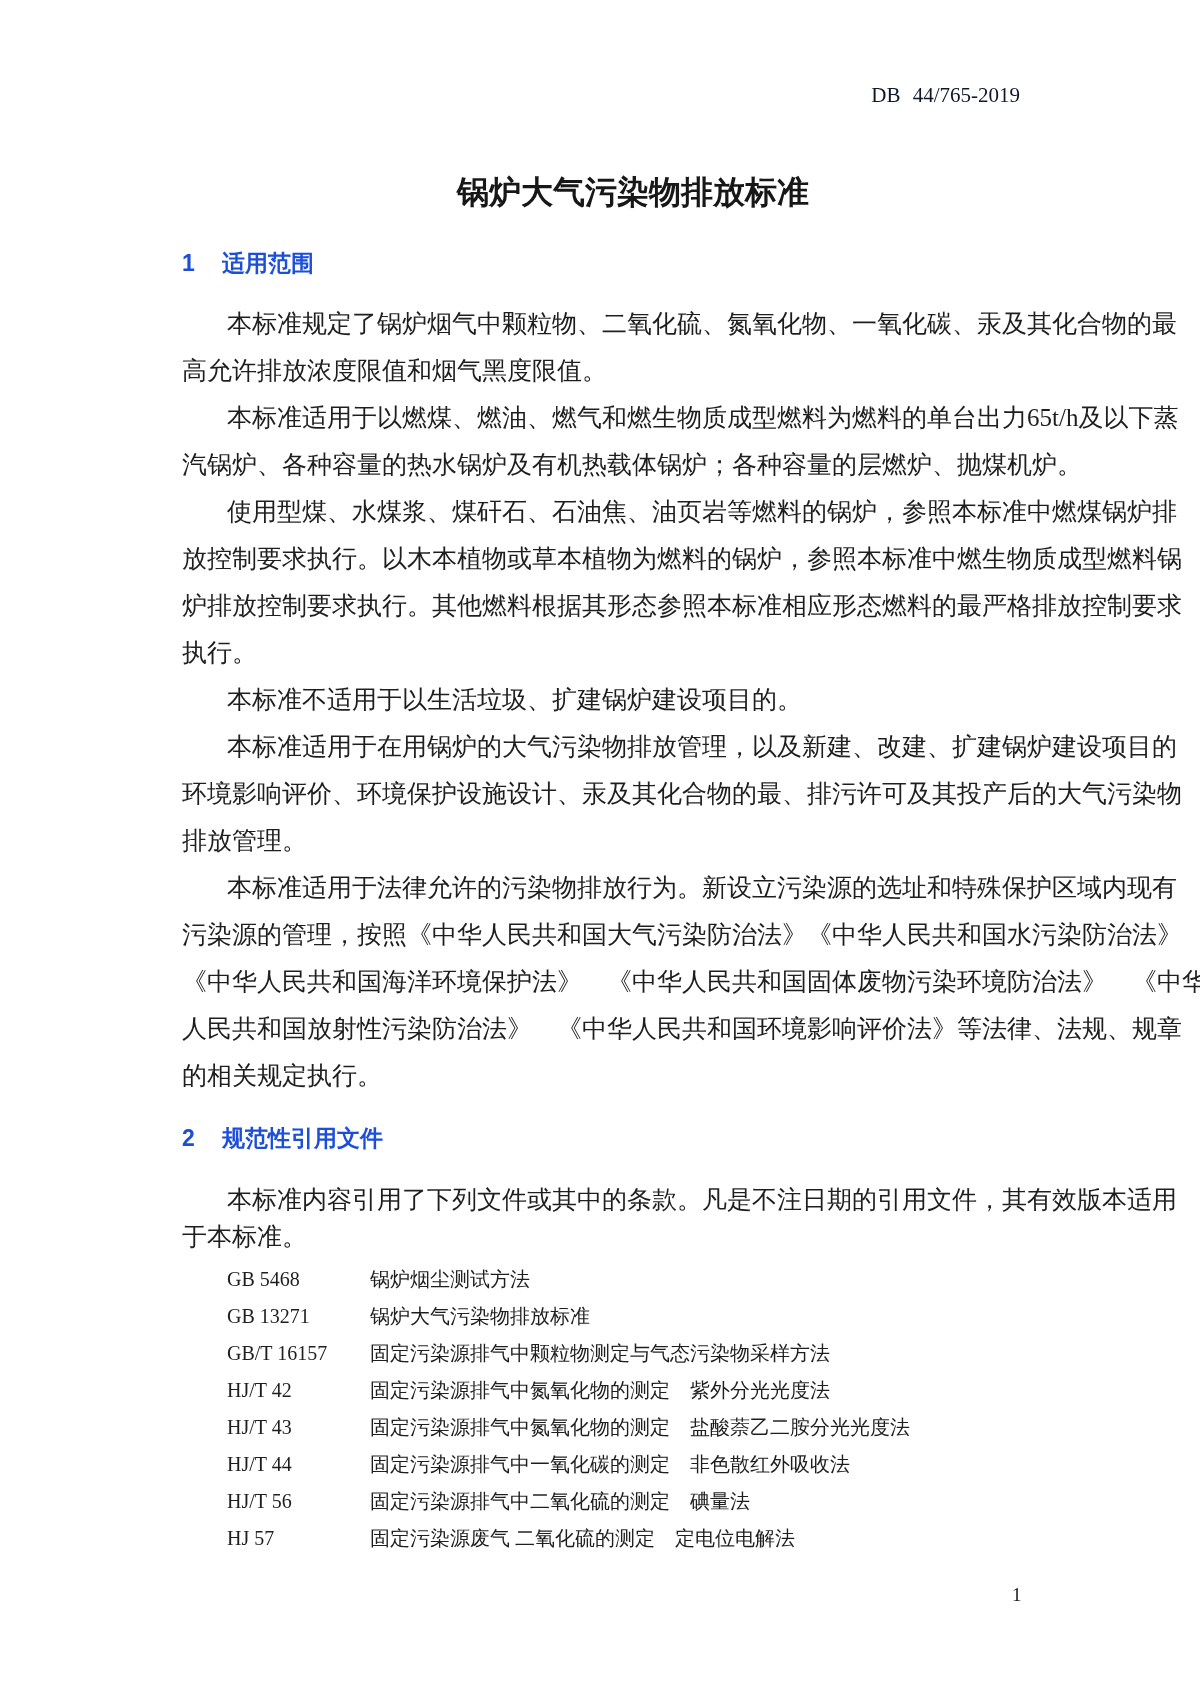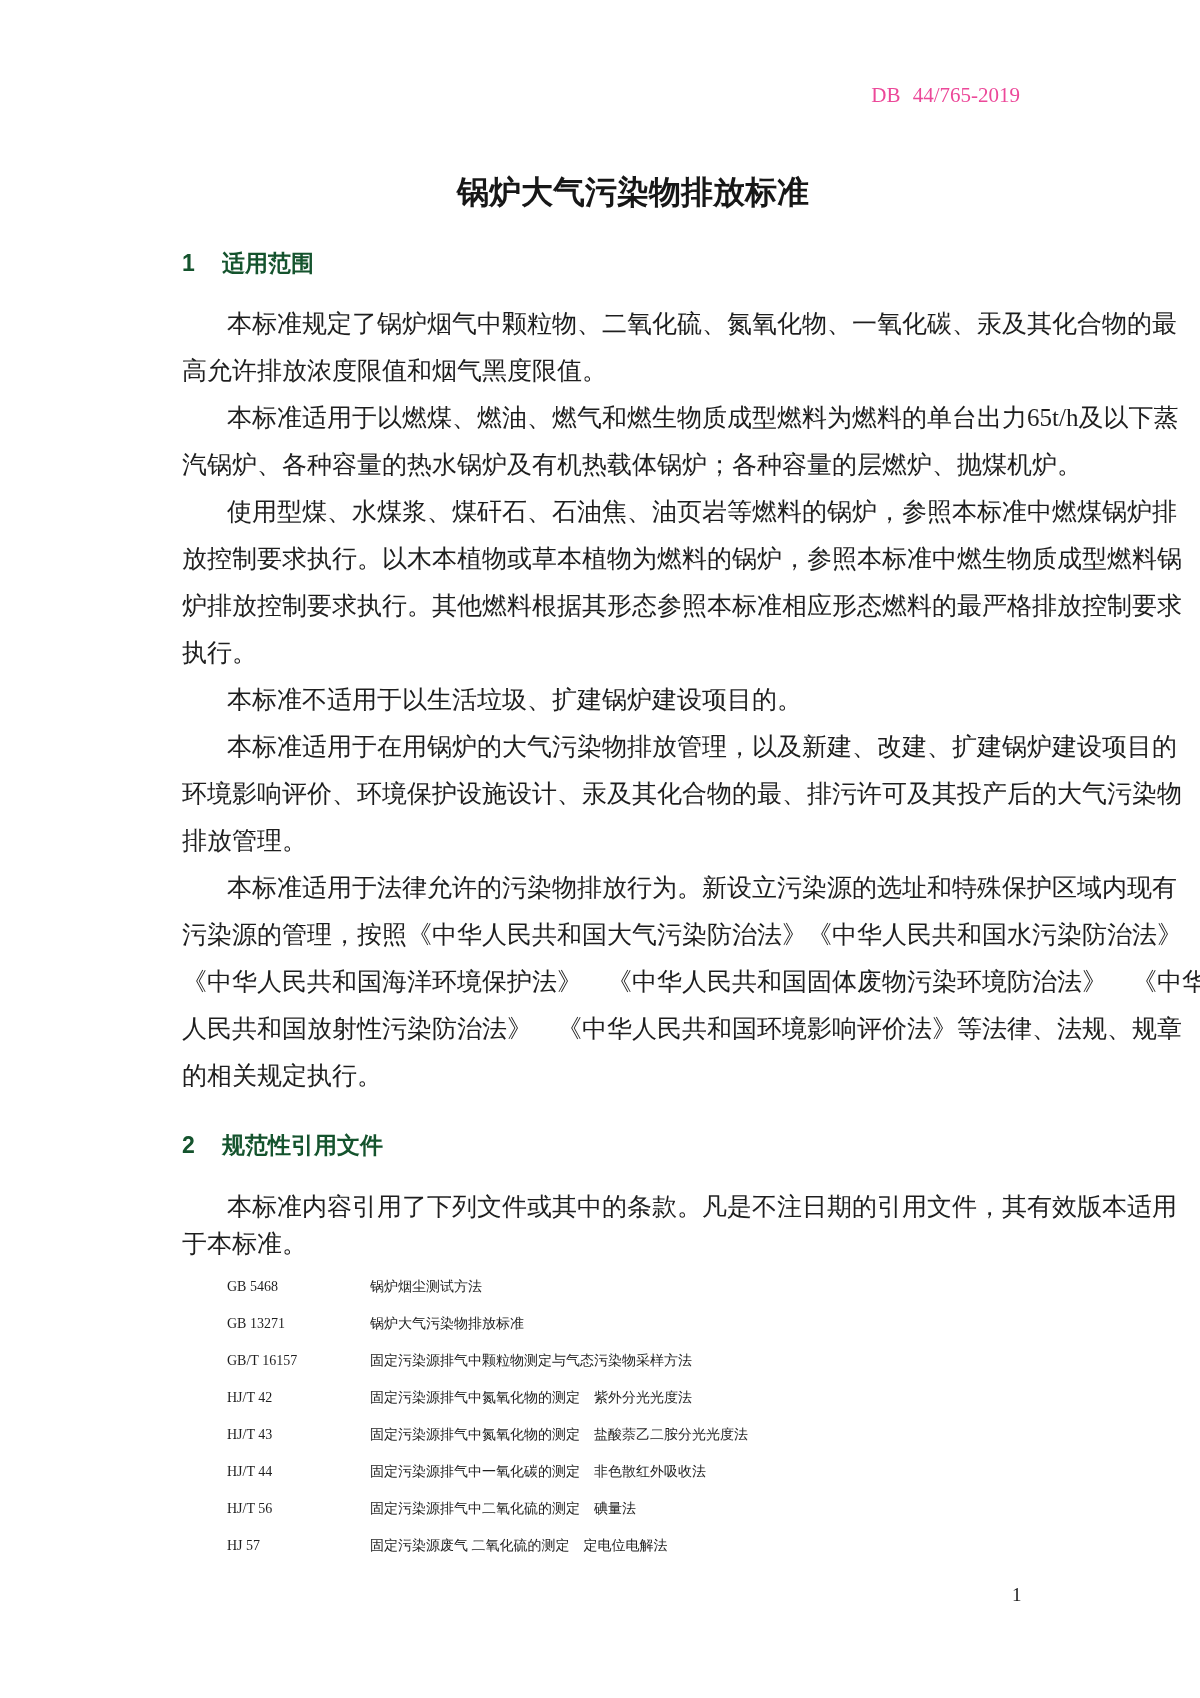--- a/index.html
+++ b/index.html
@@ -14,61 +14,61 @@
     font-family: "Liberation Serif", "DejaVu Serif", serif;
     color: #1e1e1e;
     overflow: hidden;
   }
   .doc-number {
     text-align: right;
     padding-right: 17px;
     font-size: 21px;
     line-height: 26px;
     word-spacing: 7px;
-    color: #ec4899;
+    color: #0f172a;
   }
   .title {
     margin: 62px 0 0 0;
     padding-left: 47px;
     text-align: center;
     font-family: "Liberation Sans", "DejaVu Sans", sans-serif;
     font-size: 32px;
     font-weight: bold;
     line-height: 44px;
     color: #171717;
   }
   .sec-heading {
     margin: 34px 0 0 0;
     font-family: "Liberation Sans", "DejaVu Sans", sans-serif;
     font-size: 23px;
     font-weight: bold;
     line-height: 30px;
-    color: #14532d;
+    color: #1d4ed8;
     white-space: nowrap;
   }
   .sec-heading .num { display: inline-block; width: 40px; }
-  .sec-heading.sec2 { margin-top: 31px; }
+  .sec-heading.sec2 { margin-top: 24px; }
   .paras { }
   .paras1 { margin-top: 22px; }
   .paras2 { margin-top: 28px; }
   .para { margin: 0; padding: 0; }
   .line {
     font-size: 25px;
     white-space: nowrap;
     text-align: justify;
     text-align-last: justify;
   }
   .paras1 .line { line-height: 47px; }
   .paras2 .line { line-height: 37px; }
   .line.first { text-indent: 45px; }
   .line.last { text-align-last: left; }
   .refs { margin-top: 6px; }
   .ref-row {
     padding-left: 45px;
-    font-size: 14px;
+    font-size: 20px;
     line-height: 37px;
     white-space: nowrap;
   }
   .ref-code { display: inline-block; width: 143px; }
   .page-number {
     position: absolute;
     left: 1012px;
     top: 1584px;
     font-size: 19px;
     line-height: 22px;

